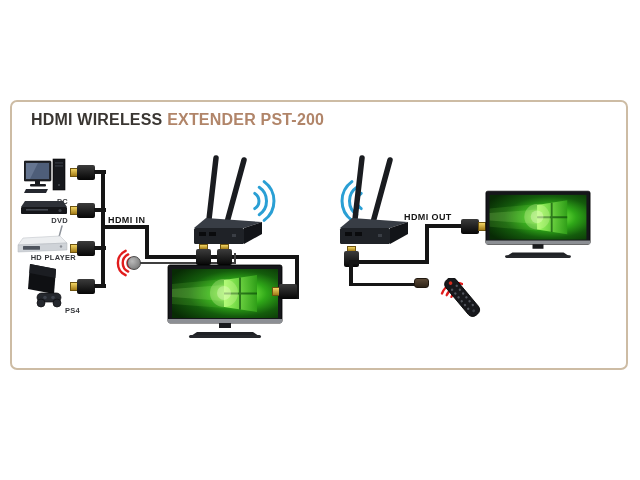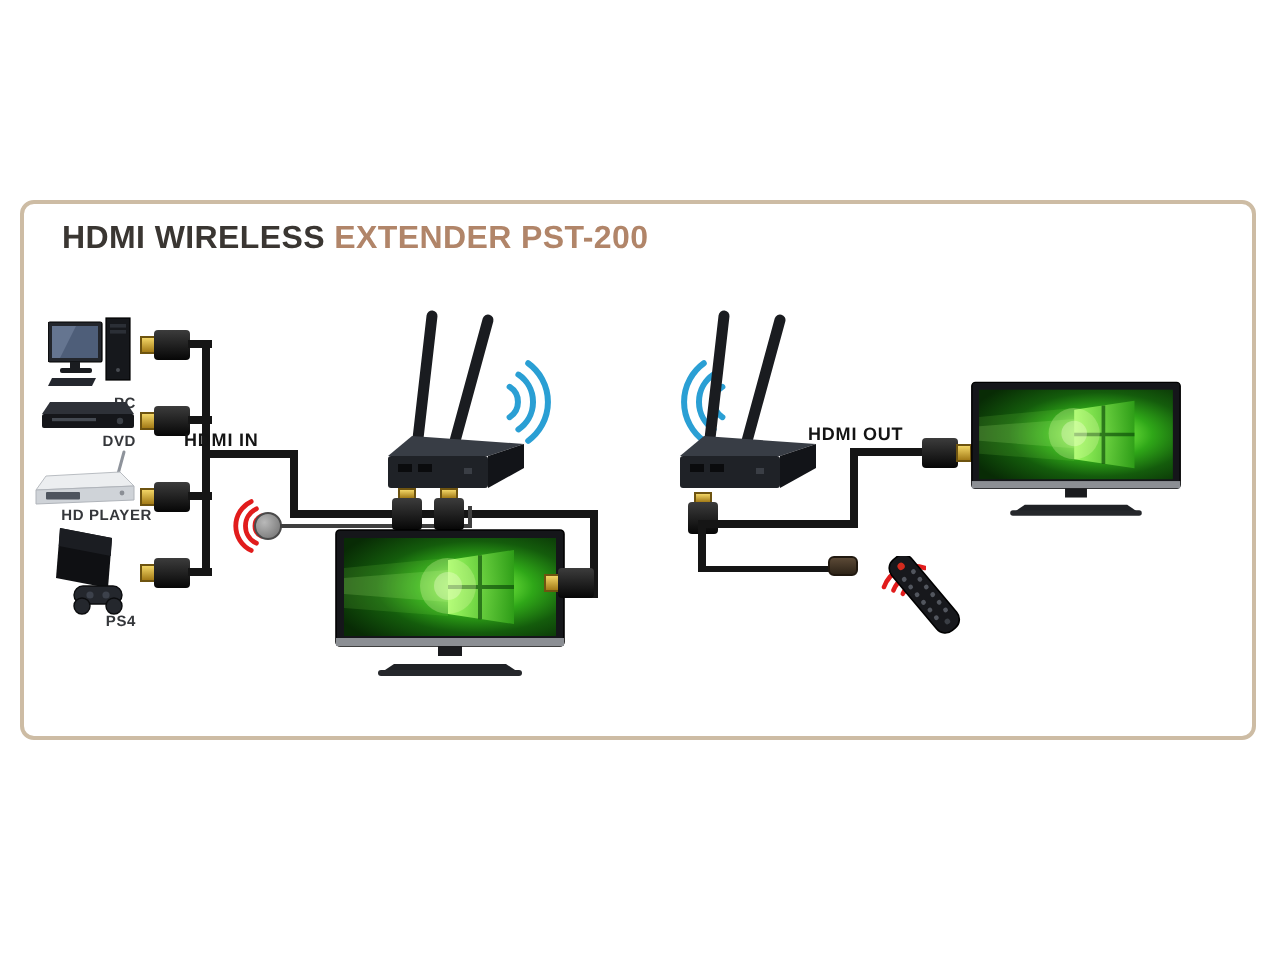--- a/index.html
+++ b/index.html
@@ -100,21 +100,21 @@
 
   <svg class="abs" style="left:24px;top:262px" width="44" height="46" viewBox="0 0 44 46">
     <polygon points="6,2 32,7 30,32 4,27" fill="#0f1013"></polygon>
     <polygon points="6,2 32,7 31.4,16 5.4,11" fill="#1b1d22"></polygon>
     <rect x="13" y="31" width="24" height="9" rx="4.5" fill="#24272d" stroke="#0b0c0e" stroke-width="0.7"></rect>
     <circle cx="17" cy="41" r="4" fill="#24272d" stroke="#0b0c0e" stroke-width="0.7"></circle>
     <circle cx="33" cy="41" r="4" fill="#24272d" stroke="#0b0c0e" stroke-width="0.7"></circle>
     <circle cx="21" cy="35.5" r="1.8" fill="#3c414b"></circle>
     <circle cx="29" cy="35.5" r="1.8" fill="#3c414b"></circle>
   </svg>
-  <div class="abs devlabel" style="left:24px;top:306px;width:44px">PS4</div>
+  <div class="abs devlabel" style="left:36px;top:306px;width:44px">PS4</div>
 
   <div class="plug" style="left:70px;top:165px">
       <span class="tip"></span>
       <span class="bod"></span>
     </div>
   <div class="plug" style="left:70px;top:203px">
       <span class="tip"></span>
       <span class="bod"></span>
     </div>
   <div class="plug" style="left:70px;top:241px">
@@ -125,21 +125,21 @@
       <span class="tip"></span>
       <span class="bod"></span>
     </div>
 
   <div class="cable" style="left:94px;top:170px;width:12px;height:4px"></div>
   <div class="cable" style="left:94px;top:208px;width:12px;height:4px"></div>
   <div class="cable" style="left:94px;top:246px;width:12px;height:4px"></div>
   <div class="cable" style="left:94px;top:284px;width:12px;height:4px"></div>
   <div class="cable" style="left:101px;top:170px;width:4px;height:118px"></div>
 
-  <div class="abs portlabel" style="left:92px;top:215px">HDMI IN</div>
+  <div class="abs portlabel" style="left:108px;top:215px">HDMI IN</div>
   <div class="cable" style="left:103px;top:225px;width:46px;height:4px"></div>
   <div class="cable" style="left:145px;top:225px;width:4px;height:34px"></div>
   <div class="cable" style="left:145px;top:255px;width:154px;height:4px"></div>
   <div class="cable" style="left:295px;top:255px;width:4px;height:44px"></div>
 
   <svg class="abs" style="left:112px;top:248px" width="22" height="30" viewBox="0 0 22 30">
     <path d="M18.7,20 A5.5 5.5 0 0 1 18.7,10" fill="none" stroke="#e11c1c" stroke-width="2.4" stroke-linecap="round"></path>
     <path d="M16.2,23.6 A9.5 9.5 0 0 1 16.2,6.4" fill="none" stroke="#e11c1c" stroke-width="2.4" stroke-linecap="round"></path>
     <path d="M13.6,27.2 A13.5 13.5 0 0 1 13.6,2.8" fill="none" stroke="#e11c1c" stroke-width="2.4" stroke-linecap="round"></path>
   </svg>

